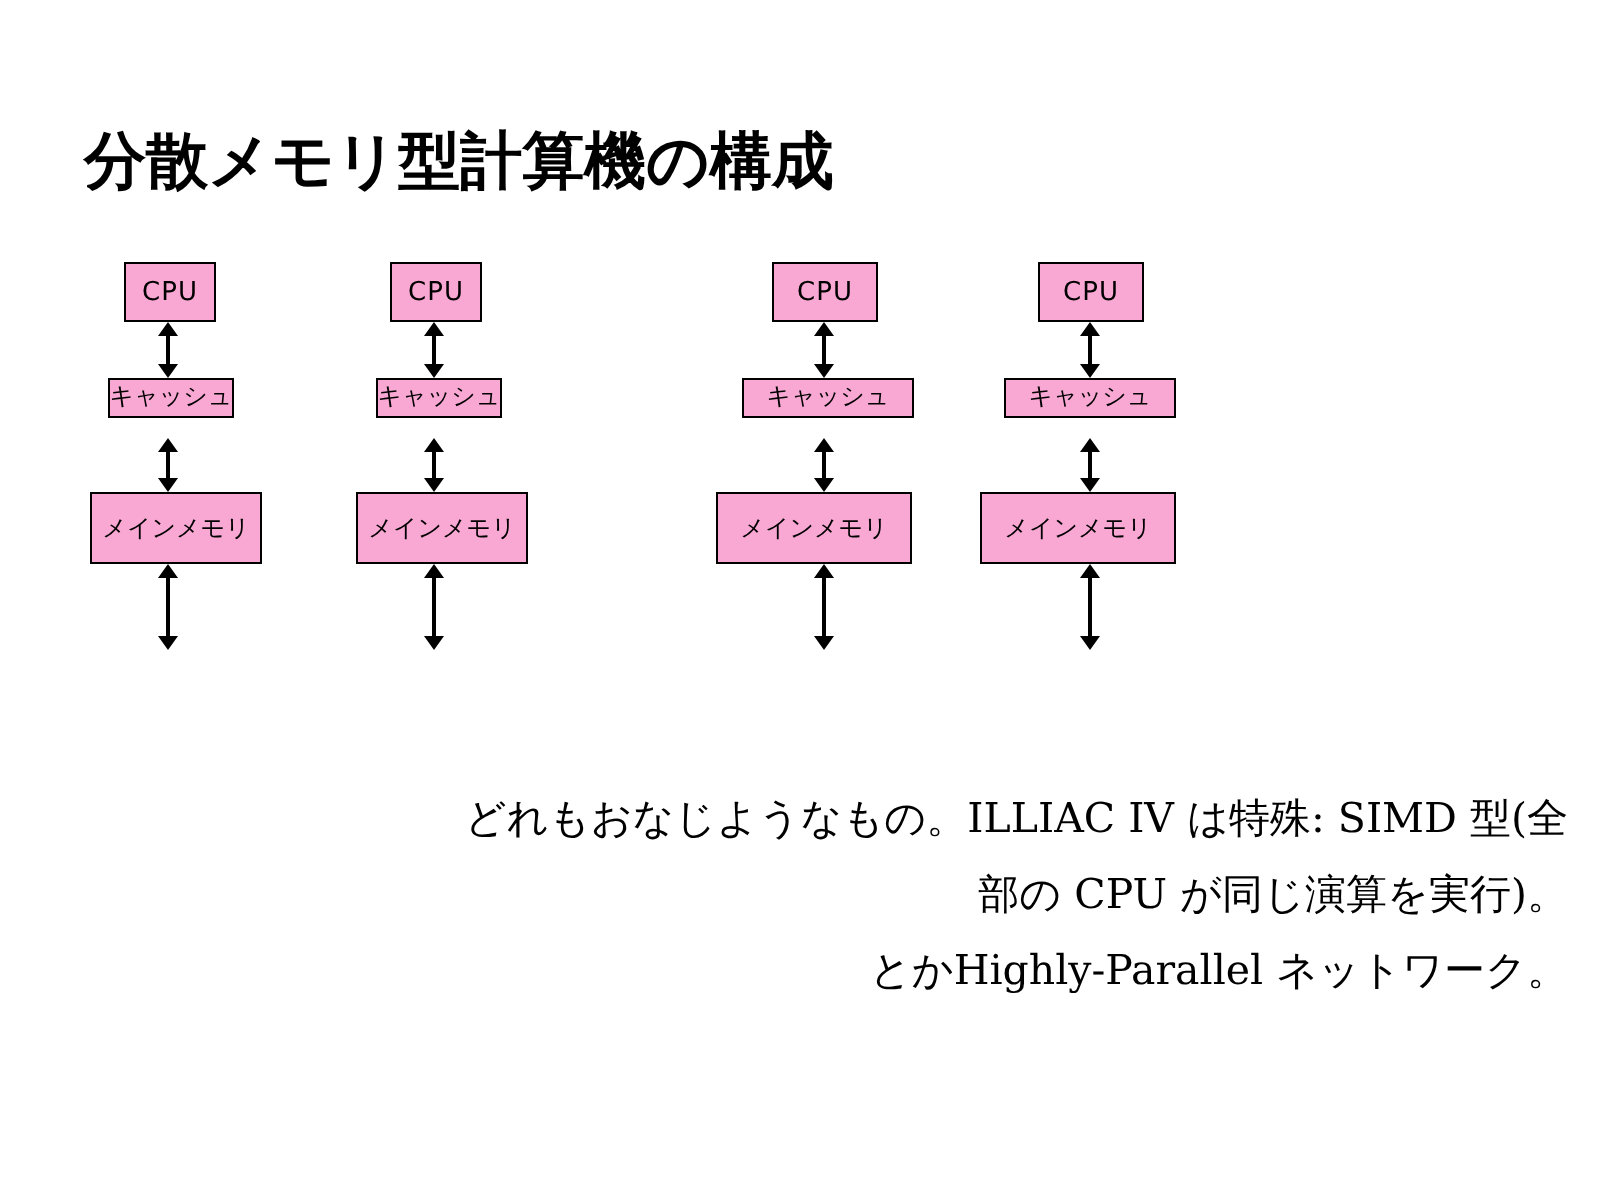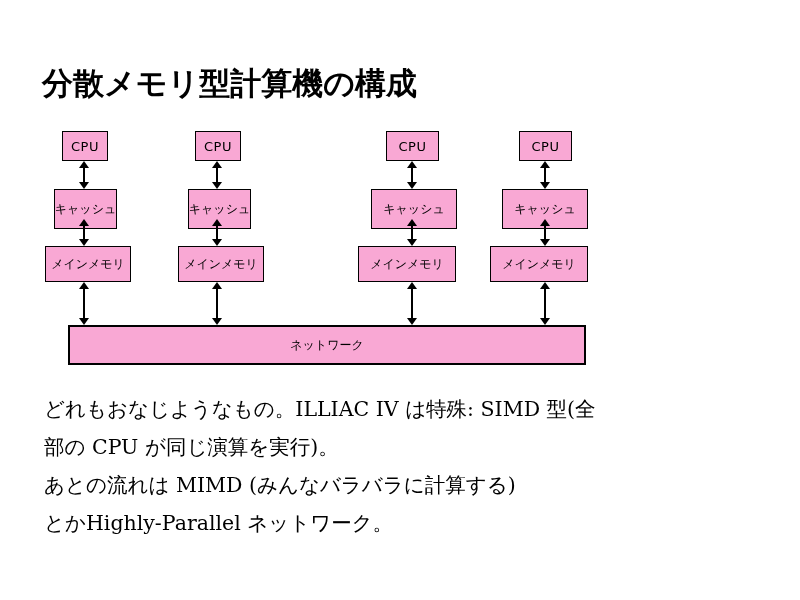--- a/index.html
+++ b/index.html
@@ -21,21 +21,21 @@
     left: 0; top: 0;
     width: 800px;
     height: 600px;
   }
 
   
   #slide-title {
     position: absolute;
     left: 42px;
     top: 66px;
-    font-family: Liberation Sans, sans-serif;
+    font-family: Liberation Mono, monospace;
     font-weight: bold;
     font-size: 31px;
     line-height: 36px;
     letter-spacing: 0px;
     white-space: nowrap;
   }
 
   
   #diagram {
     position: absolute;
@@ -55,22 +55,23 @@
     font-family: "DejaVu Sans", "Liberation Sans", sans-serif;
     line-height: 1;
     white-space: nowrap;
   }
   .cpu-box {
     height: 30px;
     font-size: 13px;
     letter-spacing: 0.5px;
   }
   .cache-box {
-    height: 40px;
+    height: 20px;
     font-size: 12px;
+    font-family: Liberation Mono, monospace;
   }
   .mem-box {
     height: 36px;
     font-size: 12px;
   }
   .net-box {
     height: 40px;
     font-size: 12px;
     border-width: 2px;
   }
@@ -109,20 +110,21 @@
 
   
   #body-text {
     position: absolute;
     left: 44px;
     top: 390px;
     width: 740px;
     font-family: "DejaVu Serif", "Liberation Serif", serif;
     font-size: 20.5px;
     line-height: 38px;
+    text-align: right;
   }
   .body-line {
     white-space: nowrap;
   }
 </style>
 </head>
 <body>
 
 <div id="slide">
 
@@ -199,24 +201,22 @@
         <div class="shaft"></div>
         <div class="head-down"></div>
     </div>
     <div class="node-box mem-box" style="left:490px; top:246px; width:98px;">メインメモリ</div>
     <div class="arrow-v" style="left:540px; top:282px; height:43px;">
       <div class="head-up"></div>
         <div class="shaft"></div>
         <div class="head-down"></div>
     </div>
 
-    <div class="node-box net-box" style="left:68px; top:325px; width:518px;">ネットワーク</div>
 
   </div>
 
   <div id="body-text">
     <div class="body-line">どれもおなじようなもの。ILLIAC IV は特殊: SIMD 型(全</div>
     <div class="body-line">部の CPU が同じ演算を実行)。</div>
-    <div class="body-line">あとの流れは MIMD (みんなバラバラに計算する)</div>
     <div class="body-line">とかHighly-Parallel ネットワーク。</div>
   </div>
 
 </div>
 
 </body></html>

